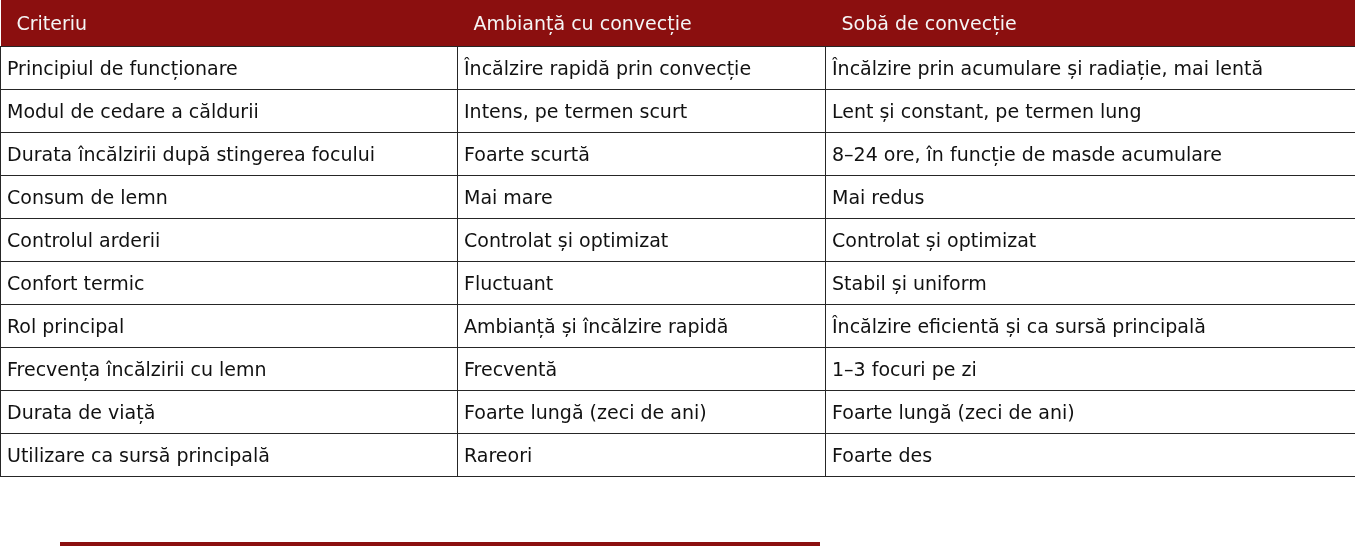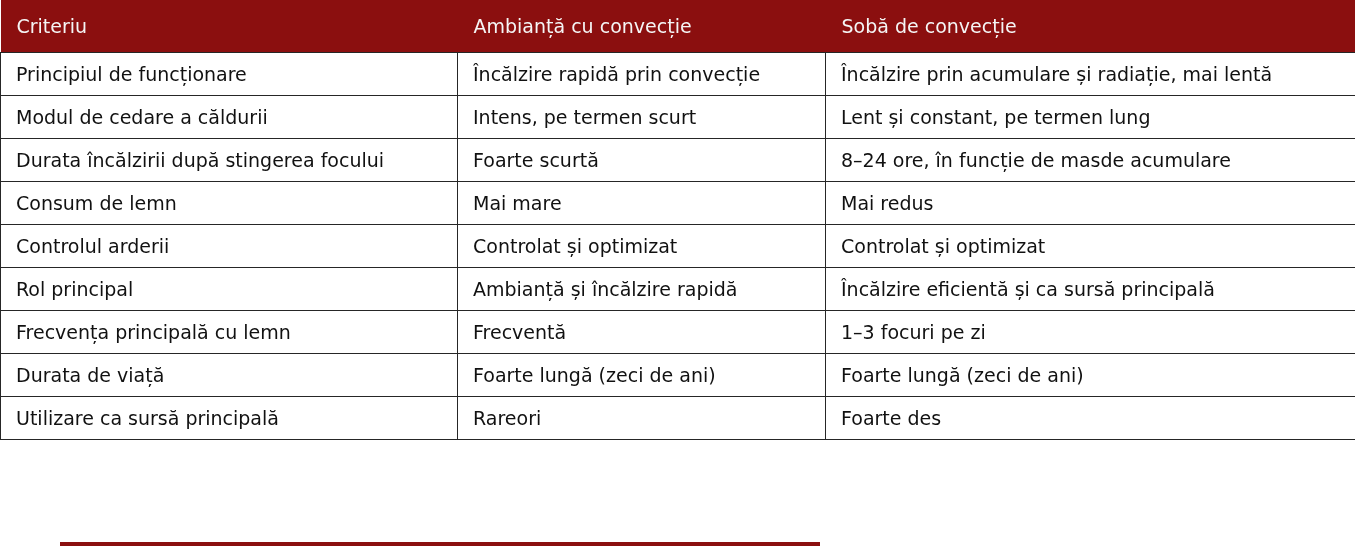--- a/index.html
+++ b/index.html
@@ -22,33 +22,33 @@
     border-collapse: collapse;
     table-layout: fixed;
     width: 1355px;
   }
   table.cmp th {
     background: var(--accent, #8b0f0f);
     color: var(--header-text, #f5f5f5);
     font-weight: normal;
     font-size: 19px;
     text-align: left;
-    height: 52px;
+    height: 46px;
     padding: 0 8px 0 16px;
     border: none;
     vertical-align: middle;
     white-space: nowrap;
     overflow: hidden;
   }
   table.cmp td {
     border: 1px solid var(--border-color, #262626);
     font-size: 19px;
     color: var(--cell-text, #111111);
     height: 42px;
-    padding: 0 8px 0 15px;
+    padding: 0 8px 0 6px;
     vertical-align: middle;
     white-space: nowrap;
     overflow: hidden;
     background: #ffffff;
   }
   .next-strip {
     position: absolute;
     left: 60px;
     width: 760px;
     height: 4px;
@@ -93,26 +93,31 @@
           <td>Consum de lemn</td>
           <td>Mai mare</td>
           <td>Mai redus</td>
         </tr>
         <tr>
           <td>Controlul arderii</td>
           <td>Controlat și optimizat</td>
           <td>Controlat și optimizat</td>
         </tr>
         <tr>
+          <td>Confort termic</td>
+          <td>Fluctuant</td>
+          <td>Stabil și uniform</td>
+        </tr>
+        <tr>
           <td>Rol principal</td>
           <td>Ambianță și încălzire rapidă</td>
           <td>Încălzire eficientă și ca sursă principală</td>
         </tr>
         <tr>
-          <td>Frecvența principală cu lemn</td>
+          <td>Frecvența încălzirii cu lemn</td>
           <td>Frecventă</td>
           <td>1–3 focuri pe zi</td>
         </tr>
         <tr>
           <td>Durata de viață</td>
           <td>Foarte lungă (zeci de ani)</td>
           <td>Foarte lungă (zeci de ani)</td>
         </tr>
         <tr>
           <td>Utilizare ca sursă principală</td>

